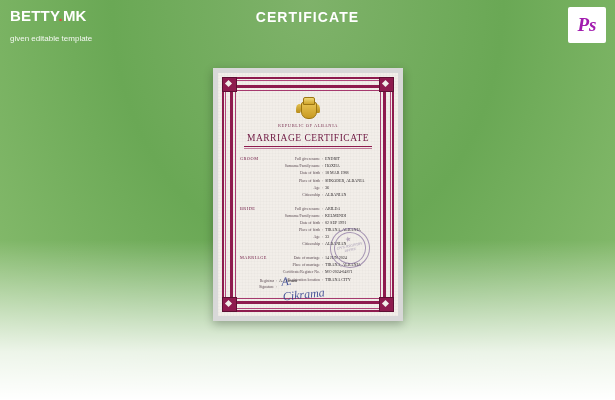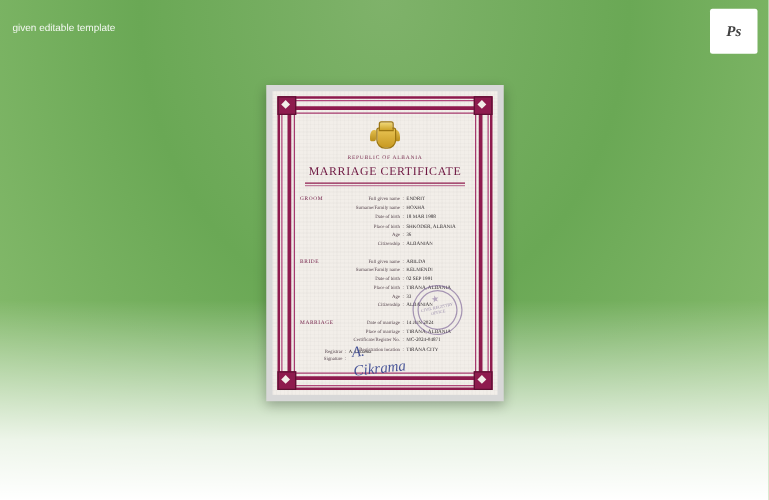--- a/index.html
+++ b/index.html
@@ -74,24 +74,24 @@
     background: #ffffff;
     border-radius: 2px;
     z-index: 5;
   }
   .ps-badge span {
     display: block;
     width: 100%;
     text-align: center;
     line-height: 36px;
     font-family: "Liberation Serif", serif;
-    font-size: 12px;
+    font-size: 19px;
     font-style: italic;
     font-weight: bold;
-    color: #404040;
+    color: #a21caf;
   }
   
   .doc-shadow {
     position: absolute;
     left: 213px;
     top: 68px;
     width: 190px;
     height: 253px;
     background: #d8d8d8;
     box-shadow: 0 3px 9px rgba(0,0,0,0.28);
@@ -343,23 +343,25 @@
     transform: rotate(-6deg);
     opacity: 0.85;
   }
 </style>
 </head>
 <body>
 
 <div class="page">
 
   <div class="brand">
+    <div class="brand-logo"><span>BETTY</span><span class="dot">.</span><span>MK</span></div>
     <div class="brand-sub">given editable template</div>
   </div>
 
+  <div class="title">CERTIFICATE</div>
 
   <div class="ps-badge">
     <span>Ps</span>
   </div>
 
   <div class="doc-shadow">
     <div class="doc">
       <div class="border-outer"></div>
       <div class="border-mid"></div>
       <div class="border-inner"></div>

